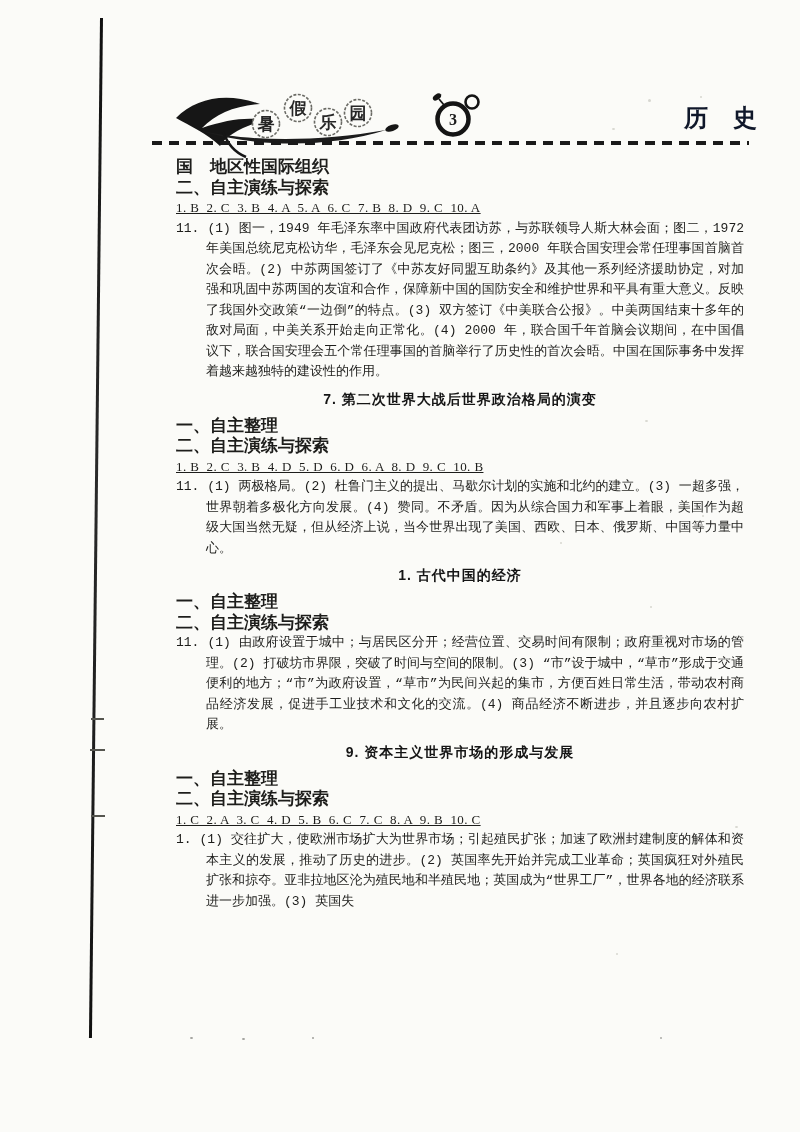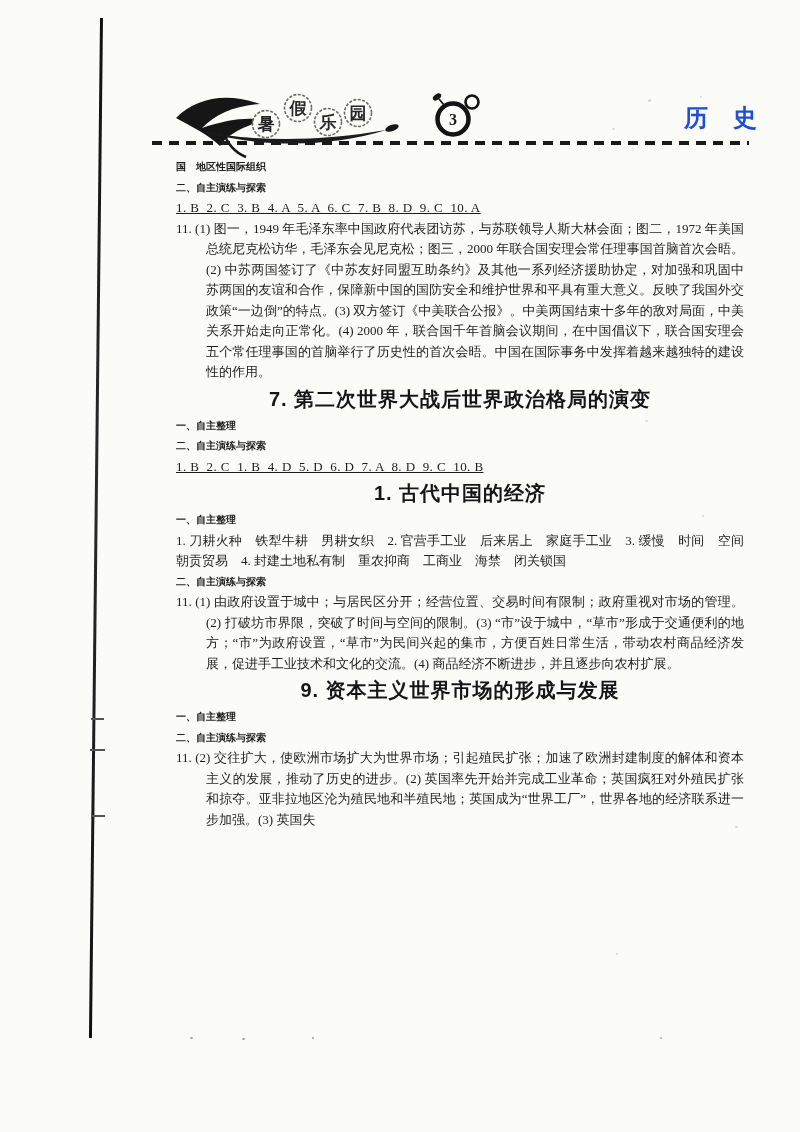--- a/index.html
+++ b/index.html
@@ -17,41 +17,41 @@
     transform:rotate(0.62deg);transform-origin:top center;
   }
   .tick{position:absolute;height:2px;background:#55554f;}
   .noise{position:absolute;border-radius:50%;background:#b9b9b1;opacity:.55;}
   
   .logo-svg{position:absolute;left:168px;top:84px;}
   .badge-svg{position:absolute;left:424px;top:88px;}
   .subject-title{
     position:absolute;left:684px;top:102px;
     font-family:"Liberation Sans","DejaVu Sans",sans-serif;
-    font-weight:bold;font-size:24px;letter-spacing:9px;color:#1d4ed8;
+    font-weight:bold;font-size:24px;letter-spacing:9px;color:#0f172a;
   }
   .dashed-rule{
     position:absolute;left:152px;top:141px;width:597px;height:4px;
     background:repeating-linear-gradient(90deg,#1a1a1a 0 10px,transparent 10px 17px);
   }
   
   .content{
     position:absolute;left:176px;top:157px;width:568px;
     font-size:13px;line-height:20.5px;text-align:justify;
   }
   .content p{margin:0;}
   .bold-sans{
     font-family:"Liberation Sans","DejaVu Sans",sans-serif;
-    font-weight:bold;font-size:10px;
+    font-weight:bold;font-size:17px;
   }
   .mc{white-space:pre;letter-spacing:.4px;text-decoration:underline;}
-  .q11{padding-left:30px;text-indent:-30px;}
+  .q11{padding-left:30px;text-indent:-30px;font-family:Liberation Mono, monospace;}
   .section-heading{
     font-family:"Liberation Sans","DejaVu Sans",sans-serif;
-    font-weight:bold;font-size:20px;line-height:22px;
+    font-weight:bold;font-size:14px;line-height:22px;
     text-align:center;letter-spacing:1px;margin:5px 0 6px 0;color:#151515;
   }
 </style>
 </head>
 <body>
 
 <div class="page">
 
   <div class="binding-line"></div>
   <div class="tick" style="left:91px;top:718px;width:13px;"></div>
@@ -95,32 +95,33 @@
   <main class="content">
 
     <p class="bold-sans">国　地区性国际组织</p>
     <p class="bold-sans">二、自主演练与探索</p>
     <p class="mc">1. B  2. C  3. B  4. A  5. A  6. C  7. B  8. D  9. C  10. A</p>
     <p class="q11">11. (1) 图一，1949 年毛泽东率中国政府代表团访苏，与苏联领导人斯大林会面；图二，1972 年美国总统尼克松访华，毛泽东会见尼克松；图三，2000 年联合国安理会常任理事国首脑首次会晤。(2) 中苏两国签订了《中苏友好同盟互助条约》及其他一系列经济援助协定，对加强和巩固中苏两国的友谊和合作，保障新中国的国防安全和维护世界和平具有重大意义。反映了我国外交政策“一边倒”的特点。(3) 双方签订《中美联合公报》。中美两国结束十多年的敌对局面，中美关系开始走向正常化。(4) 2000 年，联合国千年首脑会议期间，在中国倡议下，联合国安理会五个常任理事国的首脑举行了历史性的首次会晤。中国在国际事务中发挥着越来越独特的建设性的作用。</p>
 
     <h2 class="section-heading">7. 第二次世界大战后世界政治格局的演变</h2>
     <p class="bold-sans">一、自主整理</p>
     <p class="bold-sans">二、自主演练与探索</p>
-    <p class="mc">1. B  2. C  1. B  4. D  5. D  6. D  7. A  8. D  9. C  10. B</p>
+    <p class="mc">1. B  2. C  3. B  4. D  5. D  6. D  6. A  8. D  9. C  10. B</p>
+    <p class="q11">11. (1) 两极格局。(2) 杜鲁门主义的提出、马歇尔计划的实施和北约的建立。(3) 一超多强，世界朝着多极化方向发展。(4) 赞同。不矛盾。因为从综合国力和军事上着眼，美国作为超级大国当然无疑，但从经济上说，当今世界出现了美国、西欧、日本、俄罗斯、中国等力量中心。</p>
 
     <h2 class="section-heading">1. 古代中国的经济</h2>
     <p class="bold-sans">一、自主整理</p>
-    <p>1. 刀耕火种　铁犁牛耕　男耕女织　2. 官营手工业　后来居上　家庭手工业　3. 缓慢　时间　空间　朝贡贸易　4. 封建土地私有制　重农抑商　工商业　海禁　闭关锁国</p>
     <p class="bold-sans">二、自主演练与探索</p>
     <p class="q11">11. (1) 由政府设置于城中；与居民区分开；经营位置、交易时间有限制；政府重视对市场的管理。(2) 打破坊市界限，突破了时间与空间的限制。(3) “市”设于城中，“草市”形成于交通便利的地方；“市”为政府设置，“草市”为民间兴起的集市，方便百姓日常生活，带动农村商品经济发展，促进手工业技术和文化的交流。(4) 商品经济不断进步，并且逐步向农村扩展。</p>
 
     <h2 class="section-heading">9. 资本主义世界市场的形成与发展</h2>
     <p class="bold-sans">一、自主整理</p>
     <p class="bold-sans">二、自主演练与探索</p>
-    <p class="q11">11. (2) 交往扩大，使欧洲市场扩大为世界市场；引起殖民扩张；加速了欧洲封建制度的解体和资本主义的发展，推动了历史的进步。(2) 英国率先开始并完成工业革命；英国疯狂对外殖民扩张和掠夺。亚非拉地区沦为殖民地和半殖民地；英国成为“世界工厂”，世界各地的经济联系进一步加强。(3) 英国失</p>
+    <p class="mc">1. C  2. A  3. C  4. D  5. B  6. C  7. C  8. A  9. B  10. C</p>
+    <p class="q11">1. (1) 交往扩大，使欧洲市场扩大为世界市场；引起殖民扩张；加速了欧洲封建制度的解体和资本主义的发展，推动了历史的进步。(2) 英国率先开始并完成工业革命；英国疯狂对外殖民扩张和掠夺。亚非拉地区沦为殖民地和半殖民地；英国成为“世界工厂”，世界各地的经济联系进一步加强。(3) 英国失</p>
 
   </main>
 
   <div class="noise" style="left:648px;top:99px;width:3px;height:3px;"></div>
   <div class="noise" style="left:612px;top:128px;width:3px;height:2px;"></div>
   <div class="noise" style="left:700px;top:96px;width:2px;height:2px;"></div>
   <div class="noise" style="left:388px;top:210px;width:2px;height:2px;"></div>
   <div class="noise" style="left:645px;top:420px;width:3px;height:2px;"></div>
   <div class="noise" style="left:702px;top:515px;width:2px;height:2px;"></div>
   <div class="noise" style="left:560px;top:542px;width:2px;height:2px;"></div>

